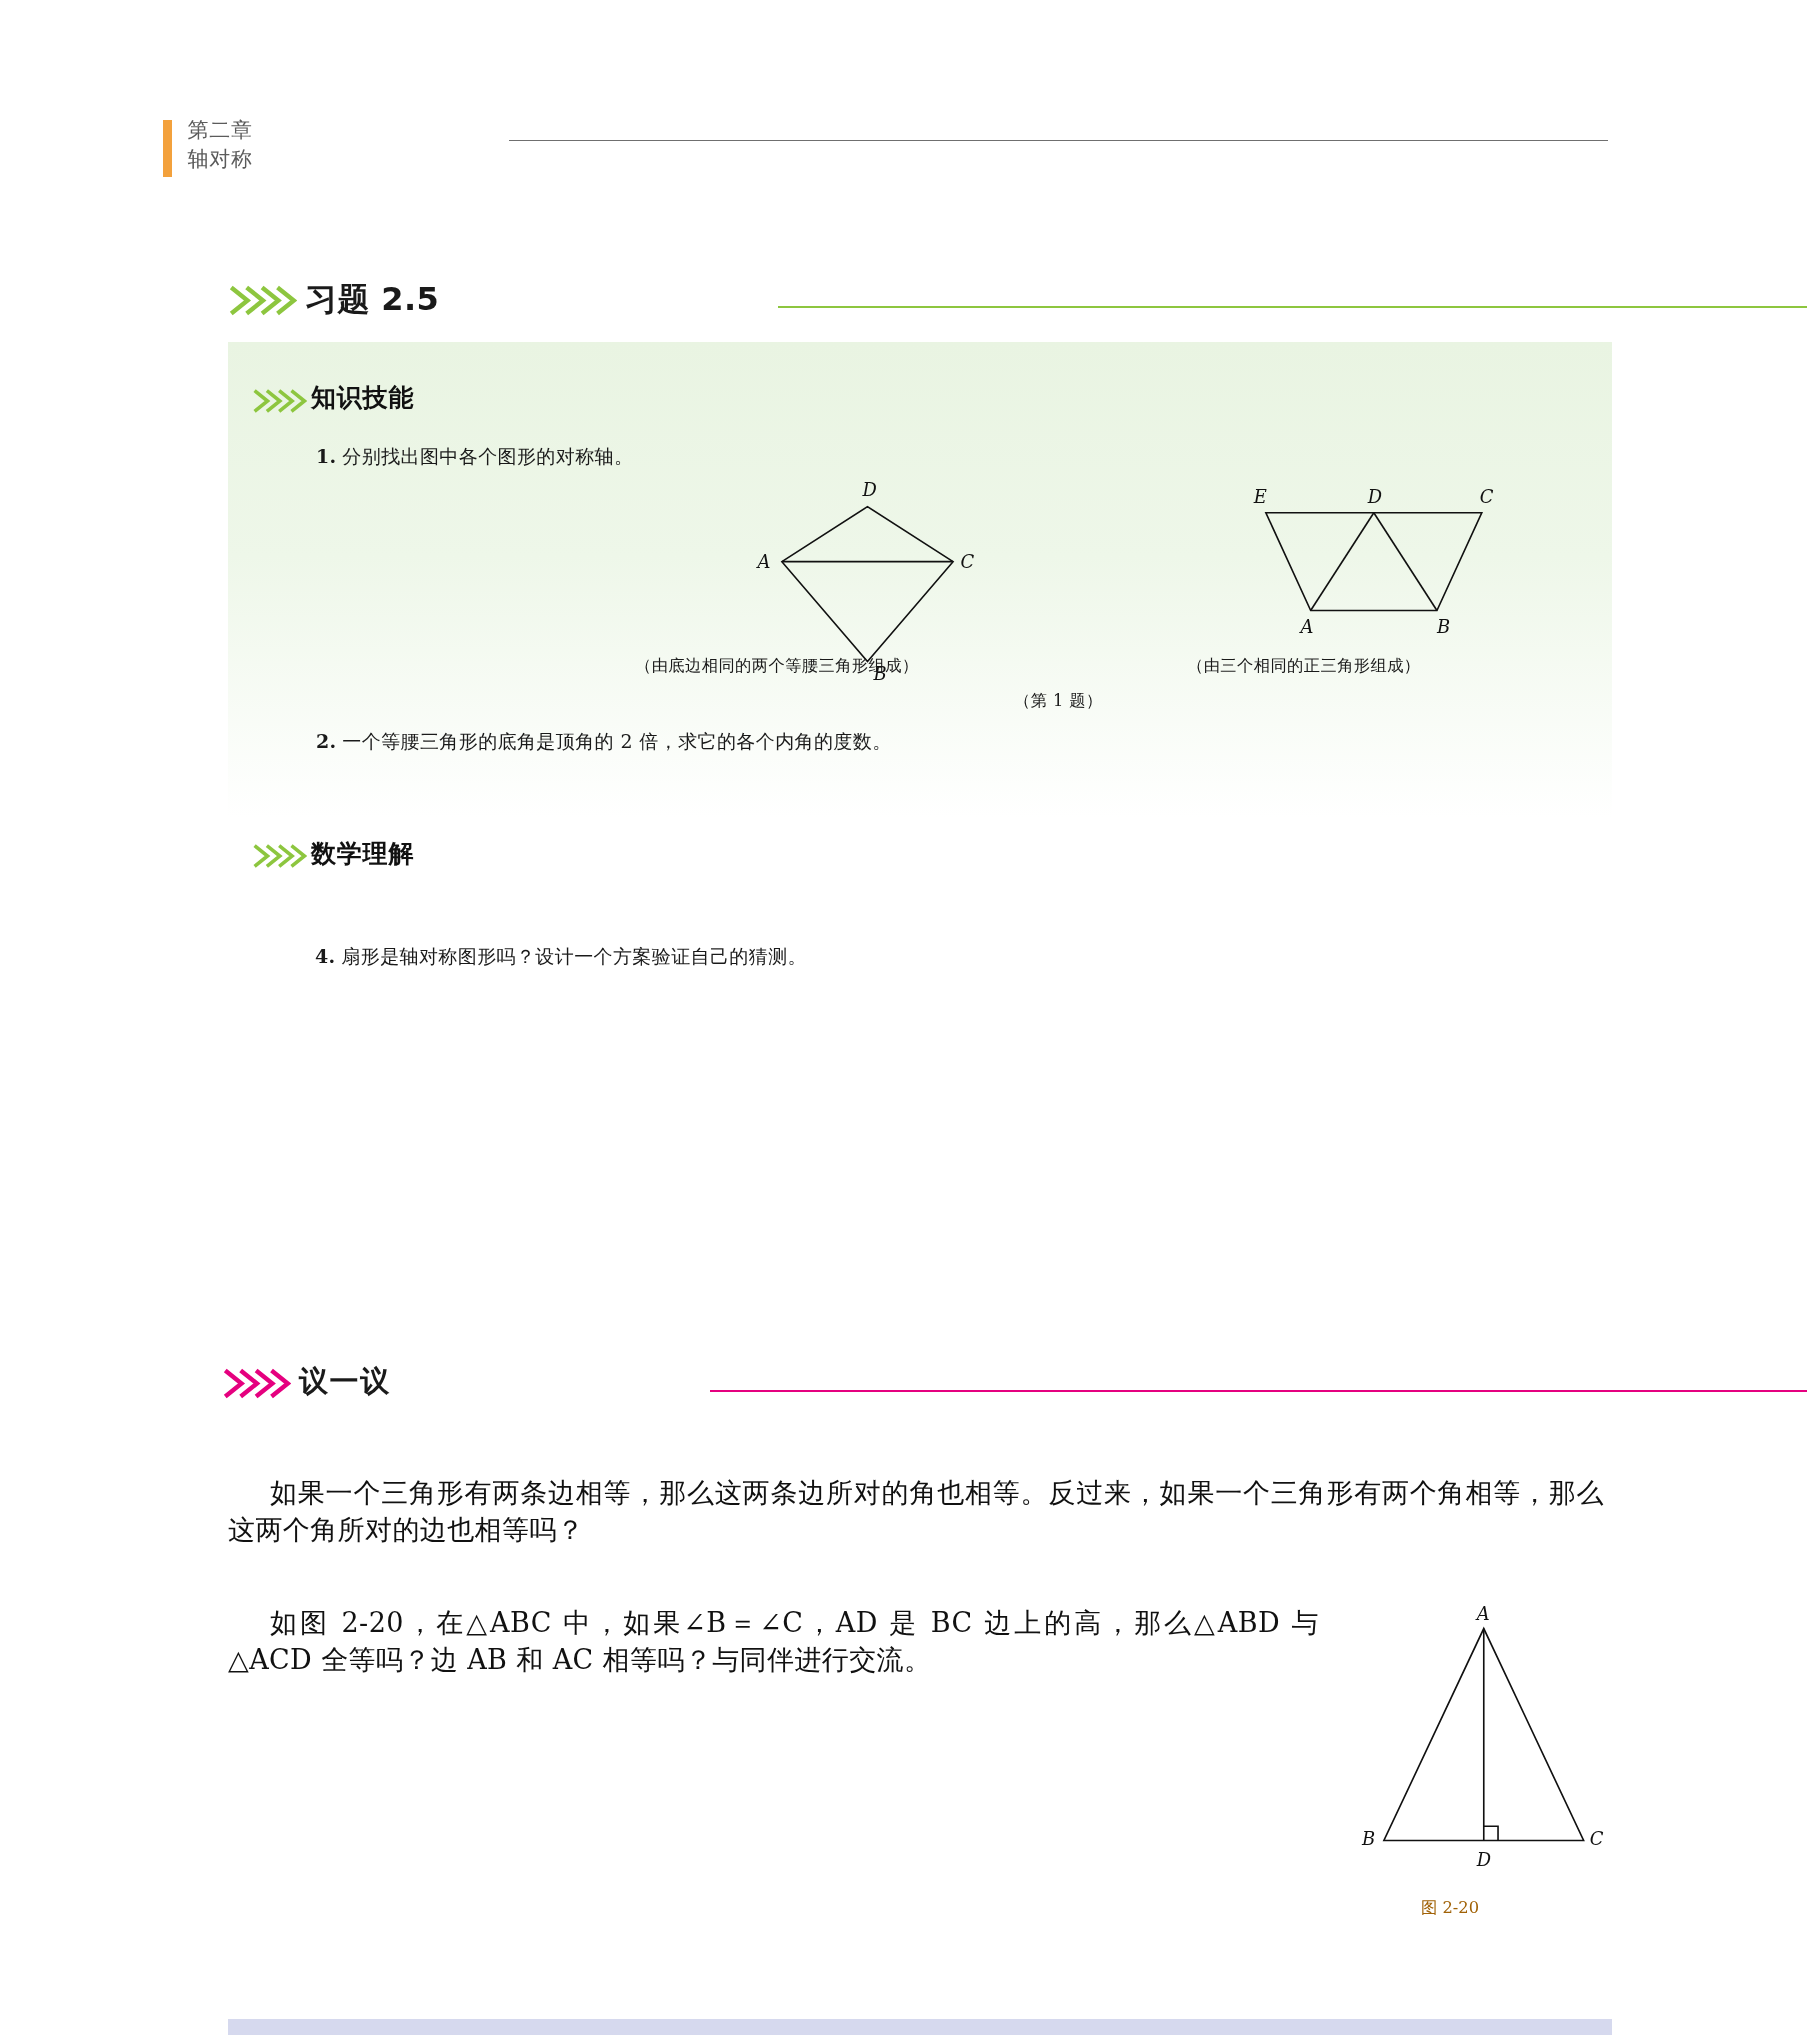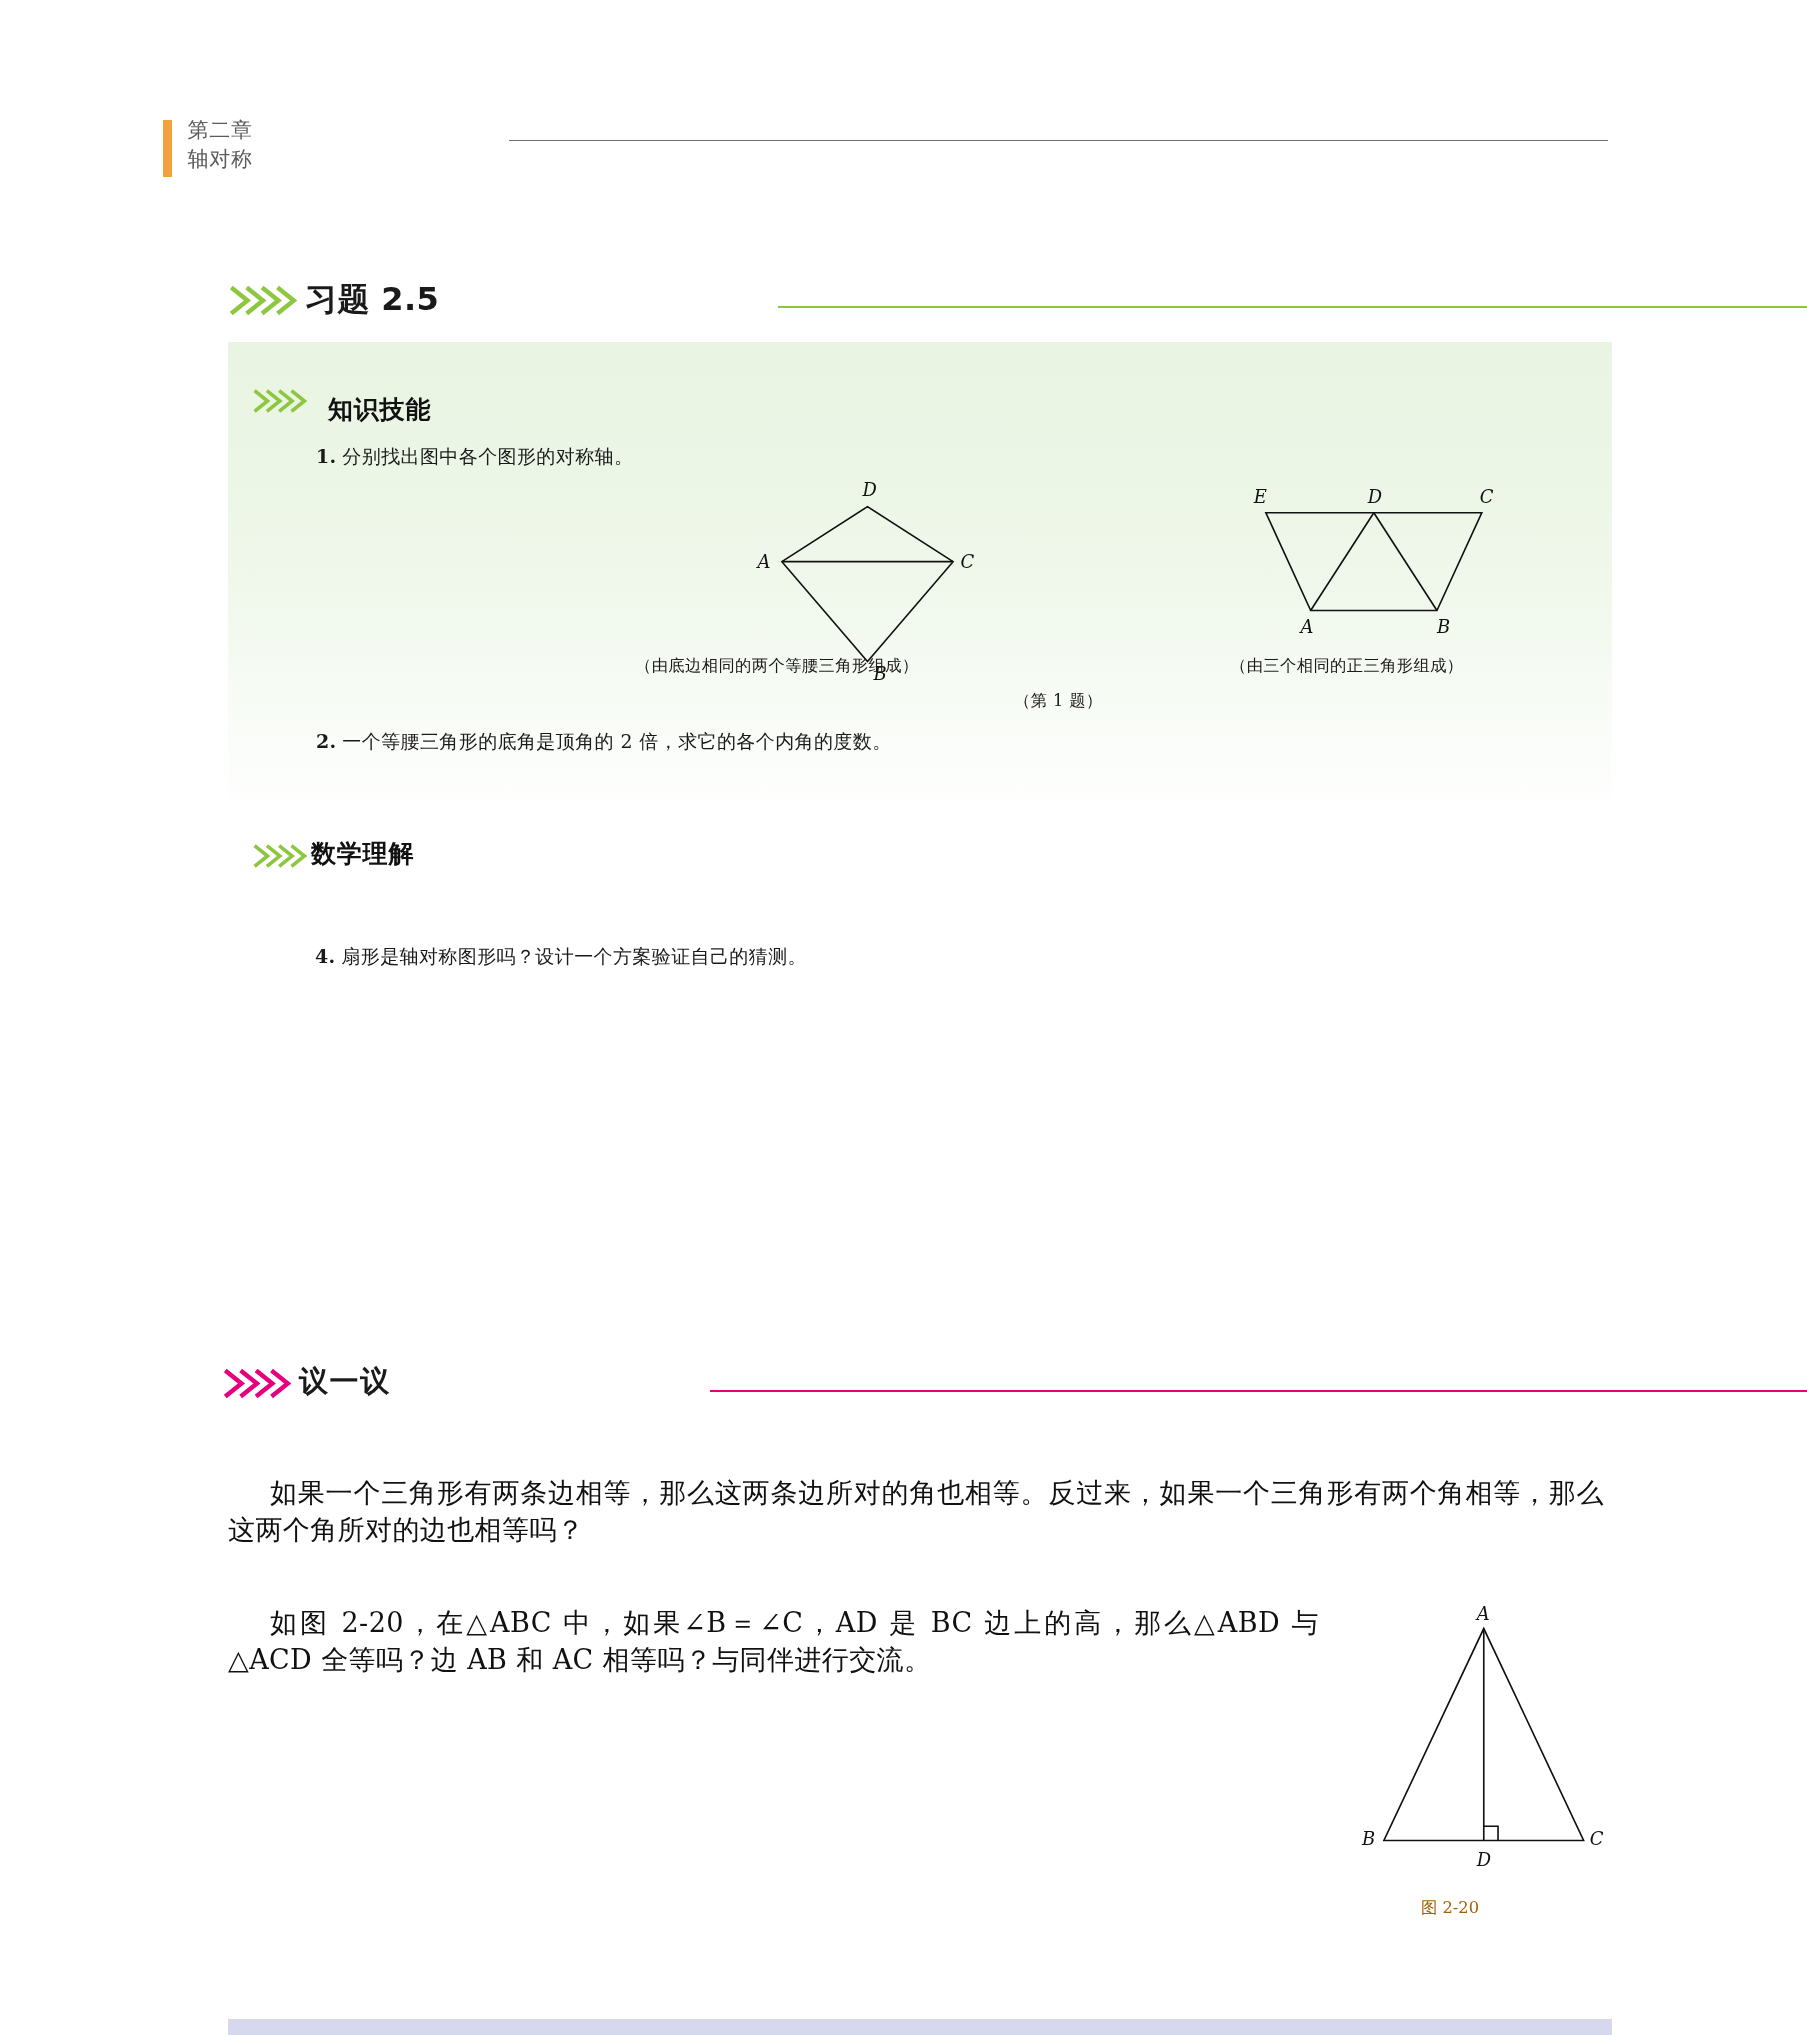--- a/index.html
+++ b/index.html
@@ -221,21 +221,21 @@
     <span class="chev" style="position:absolute;left:24.4px;top:46px;">
       <svg width="55" height="26" viewBox="0 0 170 80">
         <g fill="none" stroke="#8dc63f" stroke-width="11">
           <path d="M8 8 L48 40 L8 72"></path>
           <path d="M46 8 L86 40 L46 72"></path>
           <path d="M84 8 L124 40 L84 72"></path>
           <path d="M122 8 L162 40 L122 72"></path>
         </g>
       </svg>
     </span>
-    <div class="sub-head" style="left:100px;top:39px;margin-top:12px;">知识技能</div>
+    <div class="sub-head" style="left:83px;top:39px;">知识技能</div>
 
     <div style="position:absolute;left:88px;top:102px;width:1242px;">
       <span class="num-b body-text">1.</span>
       <span class="body-text" style="margin-left:4.1px;">分别找出图中各个图形的对称轴。</span>
     </div>
 
     <div class="fig" style="left:505px;top:134px;">
       <svg width="326" height="208" viewBox="0 0 800 510">
         <g fill="none" stroke="#111" stroke-width="4">
           <path d="M120 210 L330 75 L540 210 L330 455 Z"></path>
@@ -257,21 +257,21 @@
         </g>
         <text class="fig-label" x="90" y="65">E</text>
         <text class="fig-label" x="370" y="65">D</text>
         <text class="fig-label" x="645" y="65">C</text>
         <text class="fig-label" x="205" y="385">A</text>
         <text class="fig-label" x="540" y="385">B</text>
       </svg>
     </div>
 
     <div class="caption" style="position:absolute;left:407px;top:313px;">（由底边相同的两个等腰三角形组成）</div>
-    <div class="caption" style="position:absolute;left:1002px;top:313px;">（由三个相同的正三角形组成）</div>
+    <div class="caption" style="position:absolute;left:959px;top:313px;">（由三个相同的正三角形组成）</div>
     <div class="caption" style="position:absolute;left:786px;top:348px;">（第 1 题）</div>
 
     <div style="position:absolute;left:88px;top:387px;width:1242px;">
       <span class="num-b body-text">2.</span>
       <span class="body-text" style="margin-left:4.1px;">一个等腰三角形的底角是顶角的 2 倍，求它的各个内角的度数。</span>
     </div>
   </div>
 
   <span class="chev" style="position:absolute;left:252px;top:843px;">
     <svg width="55" height="26" viewBox="0 0 170 80">

